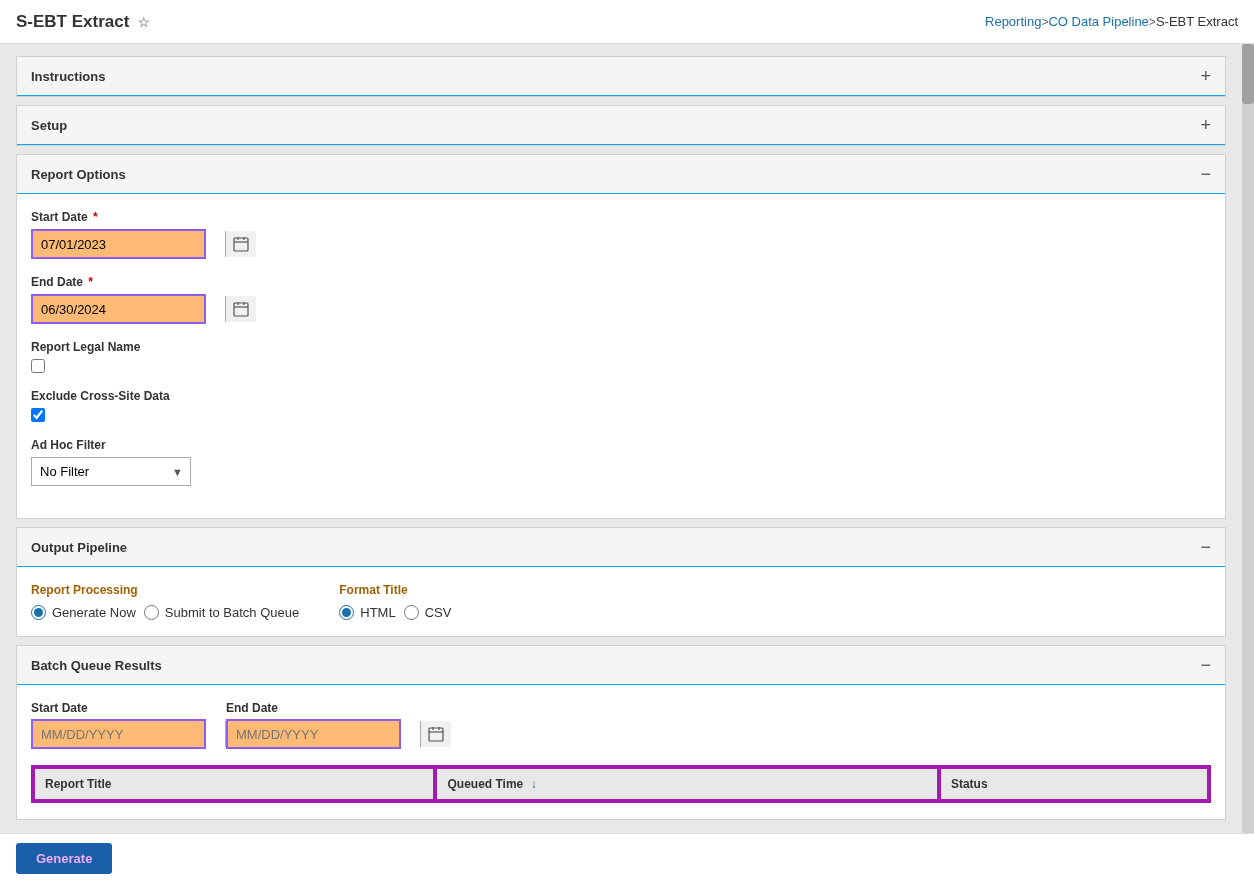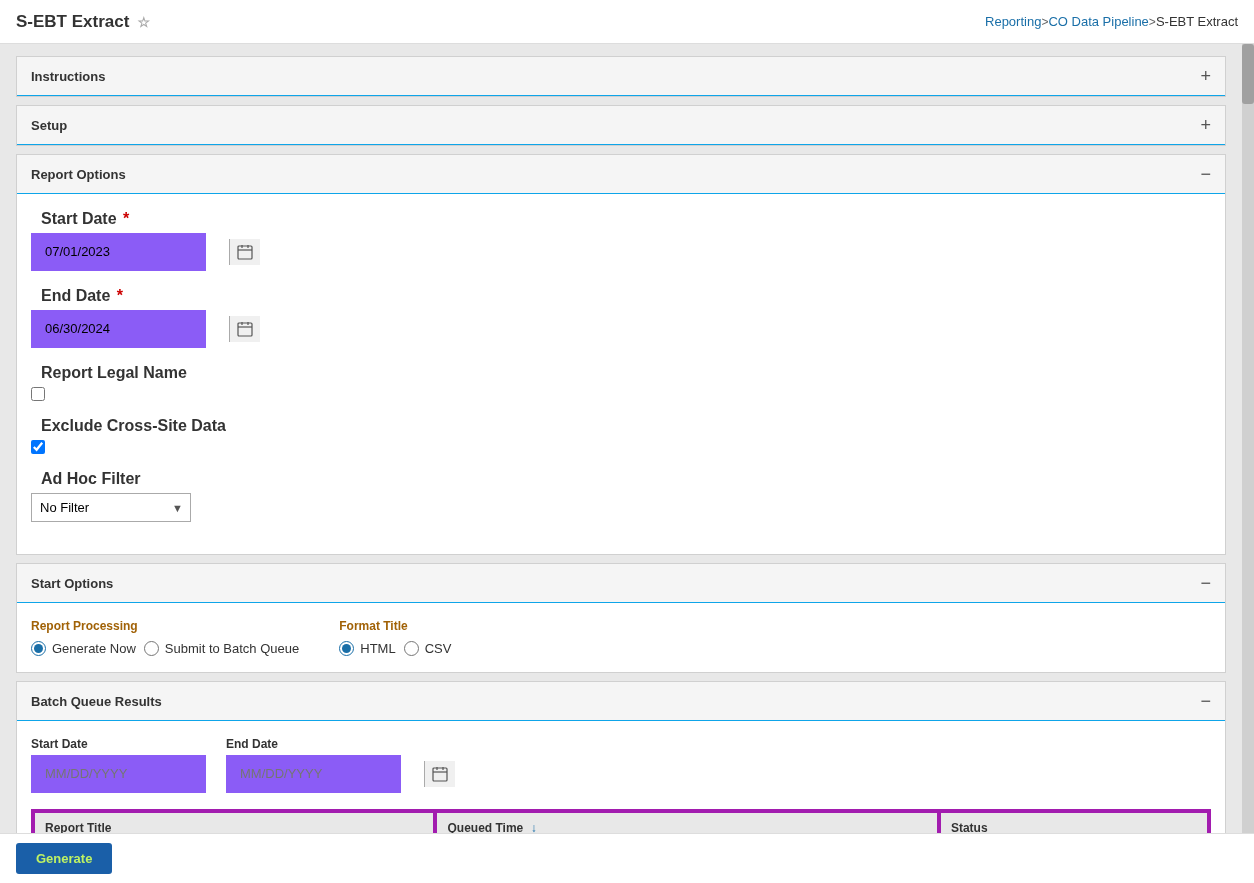--- a/index.html
+++ b/index.html
@@ -102,36 +102,35 @@
     }
     .section-body {
       padding: 16px 14px;
     }
     
     .form-group {
       margin-bottom: 16px;
     }
     .form-label {
       display: block;
-      font-size: 16px;
+      font-size: 12px;
       font-weight: bold;
       color: #333;
       margin-bottom: 5px;
-      margin-left: 10px;
     }
     .required-star {
       color: #cc0000;
       margin-left: 2px;
     }
     .date-input-wrapper {
       display: flex;
-      align-items: flex-start;
-      border: 6px solid #8b5cf6;
+      align-items: flex-end;
+      border: 2px solid #8b5cf6;
       width: 175px;
-      background: #8b5cf6;
+      background: #fdba74;
     }
     .date-input {
       border: none;
       outline: none;
       padding: 5px 8px;
       font-size: 13px;
       flex: 1;
       background: transparent;
     }
     .calendar-btn {
@@ -255,21 +254,21 @@
       position: fixed;
       bottom: 0;
       left: 0;
       right: 0;
       height: 50px;
       display: flex;
       align-items: center;
     }
     .generate-btn {
       background: #1a5fa8;
-      color: #bef264;
+      color: #f0abfc;
       border: none;
       padding: 8px 20px;
       font-size: 13px;
       font-weight: bold;
       cursor: pointer;
       border-radius: 3px;
     }
   </style>
 </head>
 <body>
@@ -377,21 +376,21 @@
             </select>
             <span class="select-arrow">▼</span>
           </div>
         </div>
 
       </div>
     </div>
 
     <div class="section-panel">
       <div class="section-header">
-        <span class="section-header-title">Start Options</span>
+        <span class="section-header-title">Output Pipeline</span>
         <span class="section-toggle">−</span>
       </div>
       <div class="section-body">
         <div class="two-col">
 
           <div>
             <div class="col-label">Report Processing</div>
             <div class="radio-group">
               <label class="radio-item">
                 <input type="radio" name="reportProcessing" value="generate_now" checked="" style="">

